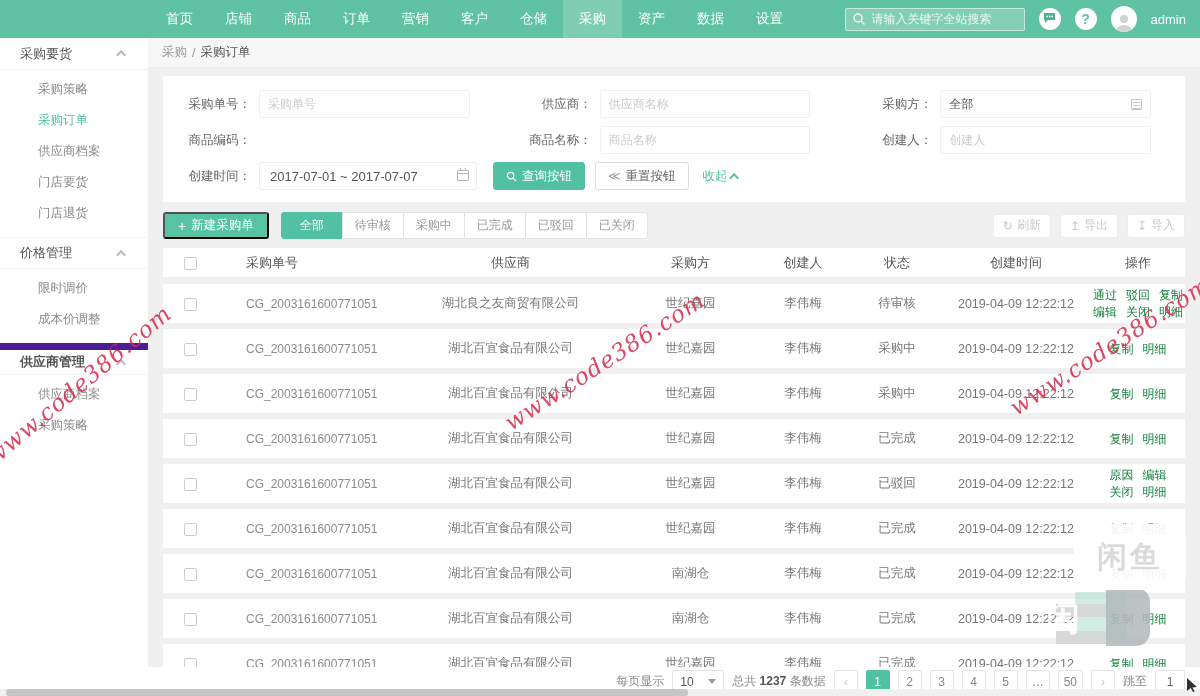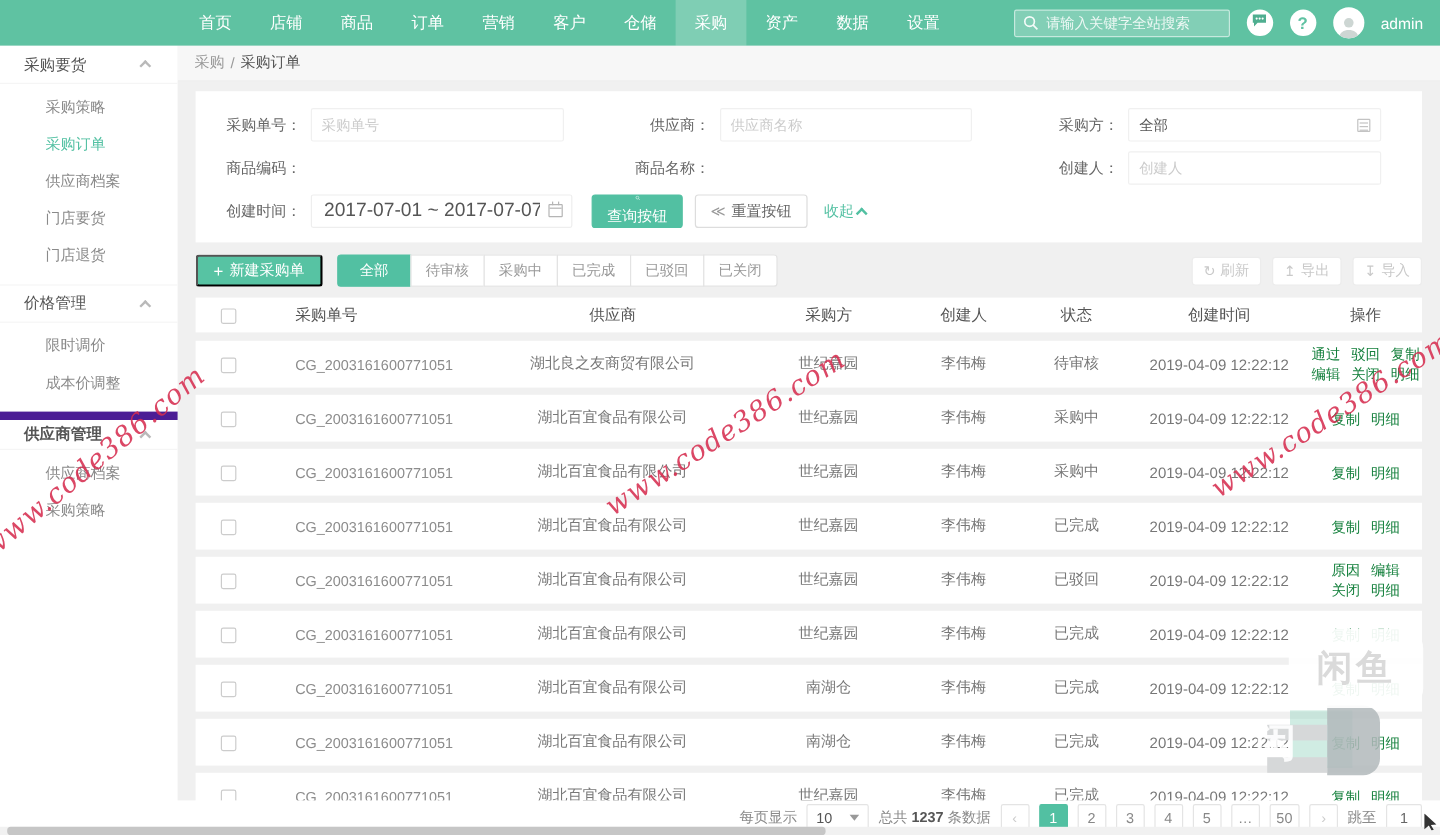--- a/index.html
+++ b/index.html
@@ -53,28 +53,28 @@
   .f-input { flex:1; height:28px; border:1px solid #f0f0f0; border-radius:2px;
     padding:0 8px; font-size:12px; color:#666; outline:none; background:#fff; }
   .f-input::placeholder { color:#ccc; }
   .f-select { flex:1; height:28px; border:1px solid #f0f0f0; border-radius:2px; display:flex;
     align-items:center; justify-content:space-between; padding:0 8px; font-size:12px; color:#555; cursor:pointer; }
   .list-ic { width:11px; height:11px; border:1px solid #c3c3c3; border-radius:1px; position:relative; }
   .list-ic::before { content:""; position:absolute; left:1px; right:1px; top:2px; height:1px; background:#c3c3c3;
     box-shadow:0 3px 0 #c3c3c3, 0 6px 0 #c3c3c3; }
   .date-wrap { position:relative; width:218px; flex:none; }
   .date-wrap input { width:100%; height:28px; border:1px solid #eee; border-radius:2px;
-    padding:0 26px 0 10px; font-size:16px; color:#555; outline:none; }
+    padding:0 26px 0 10px; font-size:13px; color:#555; outline:none; }
   .cal-ic { position:absolute; right:8px; top:8px; width:12px; height:11px; border:1px solid #b5b5b5;
     border-radius:1px; }
   .cal-ic::before { content:""; position:absolute; top:-3px; left:2px; width:1px; height:3px;
     background:#b5b5b5; box-shadow:5px 0 0 #b5b5b5; }
   .cal-ic::after { content:""; position:absolute; top:2px; left:0; right:0; height:1px; background:#b5b5b5; }
   .btn-search { margin-left:16px; height:28px; padding:0 12px; background:#52c0a2; border:1px solid #52c0a2;
-    border-radius:3px; color:#fff; font-size:12.5px; display:inline-flex; align-items:center; gap:5px; cursor:pointer;flex-direction:column; }
+    border-radius:3px; color:#fff; font-size:12.5px; display:inline-flex; align-items:center; gap:5px; cursor:pointer; }
   .btn-reset { margin-left:10px; height:28px; padding:0 12px; background:#fff; border:1px solid #ddd;
     border-radius:3px; color:#666; font-size:12.5px; display:inline-flex; align-items:center; gap:5px; cursor:pointer; }
   .btn-reset .rs-ic { color:#999; font-size:12px; }
   .collapse-link { margin-left:14px; color:#52c0a2; font-size:12.5px; display:inline-flex;
     align-items:center; gap:4px; cursor:pointer; }
   .collapse-link .chev-up { width:7px; height:7px; border-left:2px solid #52c0a2; border-top:2px solid #52c0a2;
     transform:rotate(45deg) translateY(2px); }
   
   .toolbar { margin:10px 15px 0; display:flex; align-items:center; }
   .btn-new { height:27px; padding:0 13px; background:#57c3a3; border-radius:3px; color:#fff;
@@ -249,20 +249,21 @@
           <span class="list-ic"></span>
         </div>
       </div>
     </div>
     <div class="f-row">
       <div class="f-field">
         <span class="f-label">商品编码：</span>
       </div>
       <div class="f-field">
         <span class="f-label">商品名称：</span>
+        <input class="f-input" placeholder="商品名称" style="">
       </div>
       <div class="f-field">
         <span class="f-label">创建人：</span>
         <input class="f-input" placeholder="创建人" style="">
       </div>
     </div>
     <div class="f-row3" style="height:36px;">
       <span class="f-label">创建时间：</span>
       <div class="date-wrap">
         <input value="2017-07-01 ~ 2017-07-07" style="">

